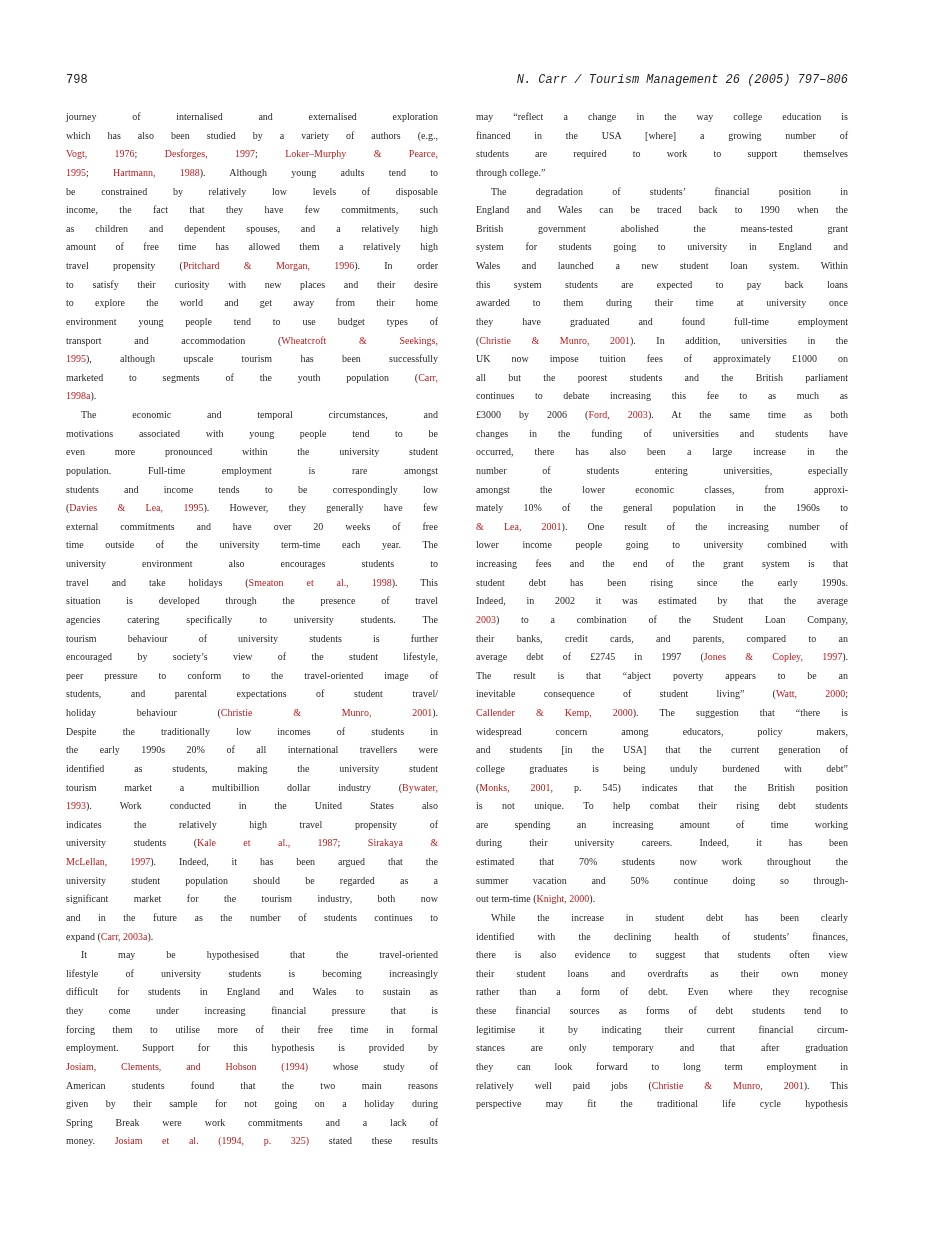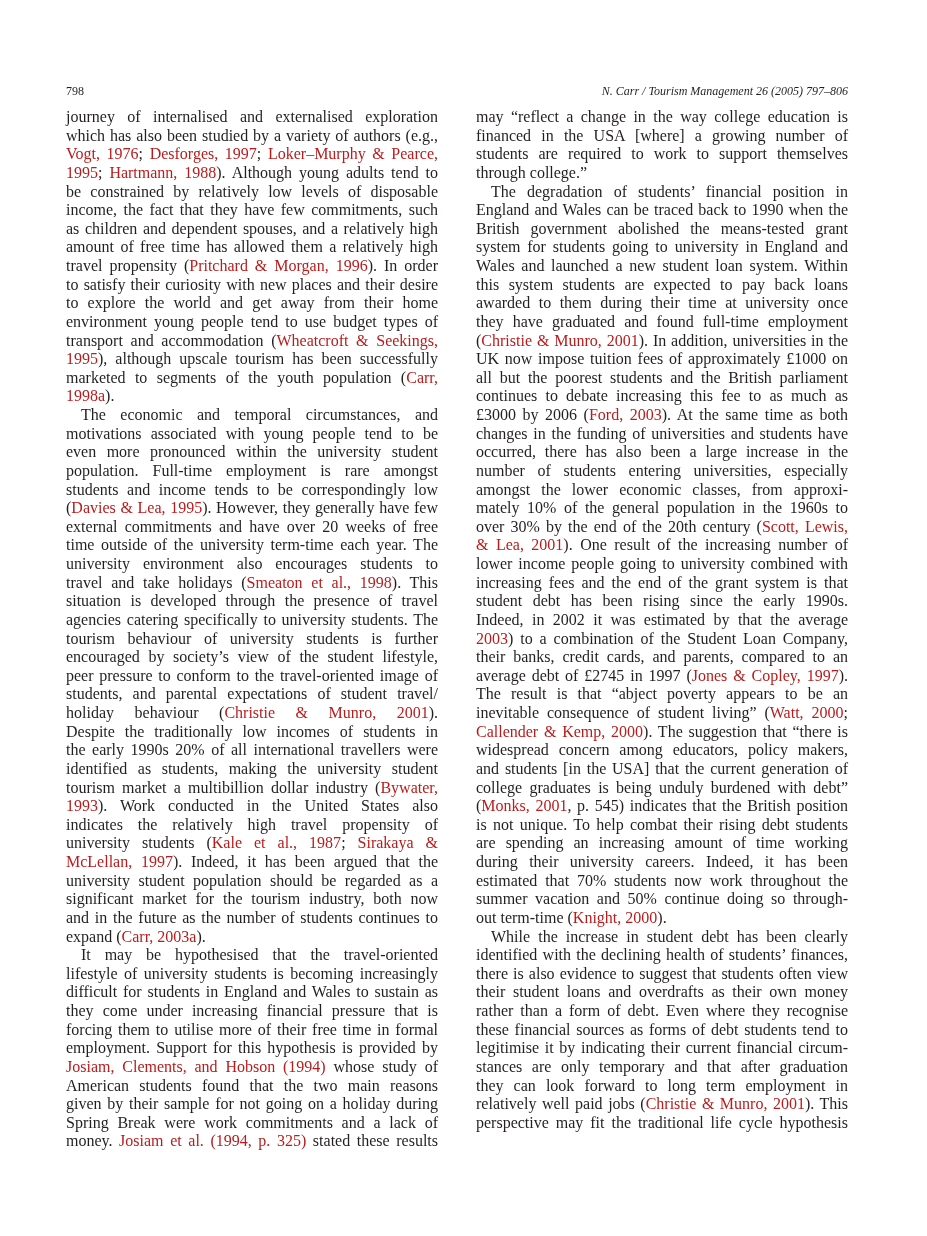--- a/index.html
+++ b/index.html
@@ -1,22 +1,22 @@
 <!DOCTYPE html>
 <html><head>
 <meta charset="utf-8">
 <style>
   html, body { margin: 0; padding: 0; background: #ffffff; }
   body { width: 927px; height: 1236px; position: relative; overflow: hidden;
          font-family: "Liberation Serif", "DejaVu Serif", serif; color: #231f20; }
-  .header { position: absolute; top: 84px; left: 66px; width: 782px; height: 18px;
-            font-size: 12px; font-family: Liberation Serif, serif; }
+  .header { position: absolute; top: 73px; left: 66px; width: 782px; height: 18px;
+            font-size: 12px; font-family: Liberation Mono, monospace; }
   .page-num { position: absolute; left: 0; top: 0; }
   .running-head { position: absolute; left: 0; right: 0; top: 0; text-align: right; font-style: italic; }
-  .col { position: absolute; top: 108px; width: 372px; font-size: 16px; line-height: 18.62px;
+  .col { position: absolute; top: 108px; width: 372px; font-size: 10px; line-height: 18.62px;
          text-align: justify; hyphens: manual; }
   .col-left { left: 66px; }
   .col-right { left: 476px; }
   .ln { display: block; text-align: justify; text-align-last: justify; white-space: nowrap; }
   .ln.last { text-align-last: left; }
   a.cite { color: #b91c1c; text-decoration: none; }
 </style>
 </head>
 <body>
 
@@ -99,21 +99,20 @@
     <span class="ln"><span>(</span><a class="cite">Christie &amp; Munro, 2001</a><span>). In addition, universities in the</span></span>
     <span class="ln"><span>UK now impose tuition fees of approximately £1000 on</span></span>
     <span class="ln"><span>all but the poorest students and the British parliament</span></span>
     <span class="ln"><span>continues to debate increasing this fee to as much as</span></span>
     <span class="ln"><span>£3000 by 2006 (</span><a class="cite">Ford, 2003</a><span>). At the same time as both</span></span>
     <span class="ln"><span>changes in the funding of universities and students have</span></span>
     <span class="ln"><span>occurred, there has also been a large increase in the</span></span>
     <span class="ln"><span>number of students entering universities, especially</span></span>
     <span class="ln"><span>amongst the lower economic classes, from approxi-</span></span>
     <span class="ln"><span>mately 10% of the general population in the 1960s to</span></span>
-    <span class="ln"><span>over 30% by the end of the 20th century (</span><a class="cite">Scott, Lewis,</a></span>
     <span class="ln"><a class="cite">&amp; Lea, 2001</a><span>). One result of the increasing number of</span></span>
     <span class="ln"><span>lower income people going to university combined with</span></span>
     <span class="ln"><span>increasing fees and the end of the grant system is that</span></span>
     <span class="ln"><span>student debt has been rising since the early 1990s.</span></span>
     <span class="ln"><span>Indeed, in 2002 it was estimated by that the average</span></span>
     <span class="ln"><a class="cite">2003</a><span>) to a combination of the Student Loan Company,</span></span>
     <span class="ln"><span>their banks, credit cards, and parents, compared to an</span></span>
     <span class="ln"><span>average debt of £2745 in 1997 (</span><a class="cite">Jones &amp; Copley, 1997</a><span>).</span></span>
     <span class="ln"><span>The result is that “abject poverty appears to be an</span></span>
     <span class="ln"><span>inevitable consequence of student living” (</span><a class="cite">Watt, 2000</a><span>;</span></span>

